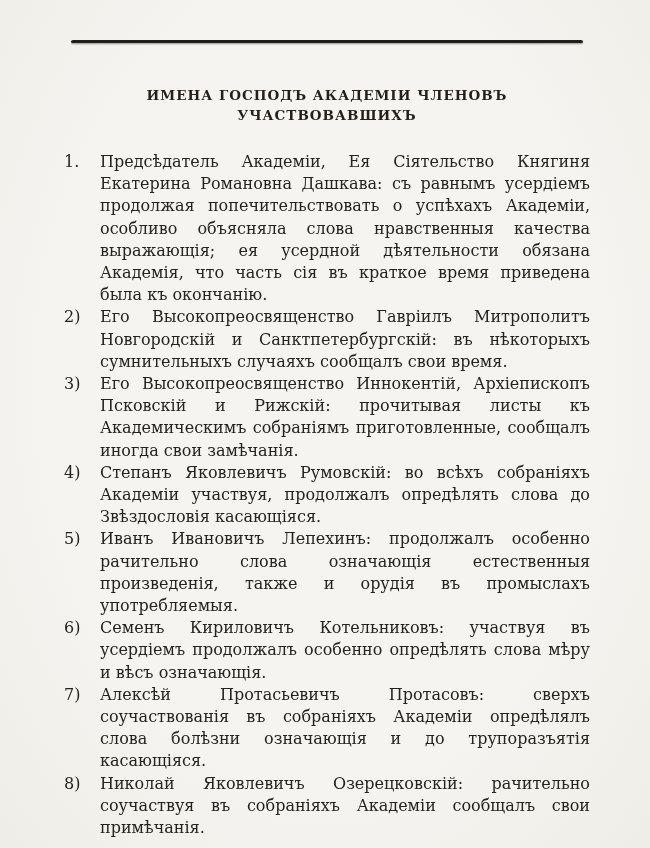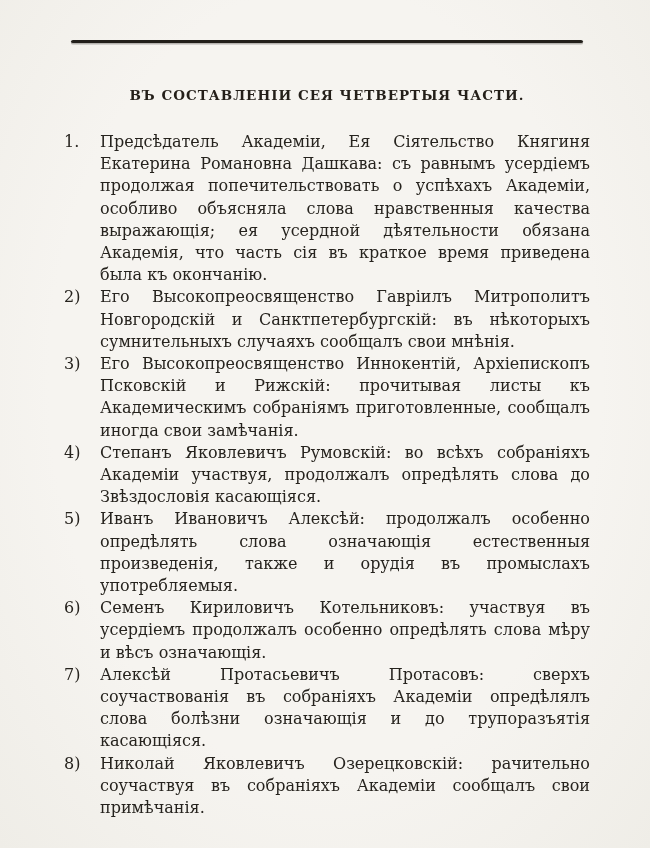--- a/index.html
+++ b/index.html
@@ -58,43 +58,43 @@
   }
 </style>
 </head>
 <body>
 
 <div class="page">
 
   <div class="rule"></div>
 
   <h1 class="title">
-    <span class="title-line">ВЪ СОСТАВЛЕНІИ СЕЯ ЧЕТВЕРТЫЯ ЧАСТИ.</span>
+    <span class="title-line">ИМЕНА ГОСПОДЪ АКАДЕМІИ ЧЛЕНОВЪ УЧАСТВОВАВШИХЪ</span>
   </h1>
 
   <ol class="member-list">
     <li class="member-item">
       <span class="num">1.</span>
       <span class="txt">Предсѣдатель Академіи, Ея Сіятельство Княгиня Екатерина Романовна Дашкава: съ равнымъ усердіемъ продолжая попечительствовать о успѣхахъ Академіи, особливо объясняла слова нравственныя качества выражающія; ея усердной дѣятельности обязана Академія, что часть сія въ краткое время приведена была къ окончанію.</span>
     </li>
     <li class="member-item">
       <span class="num">2)</span>
-      <span class="txt">Его Высокопреосвященство Гавріилъ Митрополитъ Новгородскій и Санктпетербургскій: въ нѣкоторыхъ сумнительныхъ случаяхъ сообщалъ свои мнѣнія.</span>
+      <span class="txt">Его Высокопреосвященство Гавріилъ Митрополитъ Новгородскій и Санктпетербургскій: въ нѣкоторыхъ сумнительныхъ случаяхъ сообщалъ свои время.</span>
     </li>
     <li class="member-item">
       <span class="num">3)</span>
       <span class="txt">Его Высокопреосвященство Иннокентій, Архіепископъ Псковскій и Рижскій: прочитывая листы къ Академическимъ собраніямъ приготовленные, сообщалъ иногда свои замѣчанія.</span>
     </li>
     <li class="member-item">
       <span class="num">4)</span>
       <span class="txt">Степанъ Яковлевичъ Румовскій: во всѣхъ собраніяхъ Академіи участвуя, продолжалъ опредѣлять слова до Звѣздословія касающіяся.</span>
     </li>
     <li class="member-item">
       <span class="num">5)</span>
-      <span class="txt">Иванъ Ивановичъ Алексѣй: продолжалъ особенно опредѣлять слова означающія естественныя произведенія, также и орудія въ промыслахъ употребляемыя.</span>
+      <span class="txt">Иванъ Ивановичъ Лепехинъ: продолжалъ особенно рачительно слова означающія естественныя произведенія, также и орудія въ промыслахъ употребляемыя.</span>
     </li>
     <li class="member-item">
       <span class="num">6)</span>
       <span class="txt">Семенъ Кириловичъ Котельниковъ: участвуя въ усердіемъ продолжалъ особенно опредѣлять слова мѣру и вѣсъ означающія.</span>
     </li>
     <li class="member-item">
       <span class="num">7)</span>
       <span class="txt">Алексѣй Протасьевичъ Протасовъ: сверхъ соучаствованія въ собраніяхъ Академіи опредѣлялъ слова болѣзни означающія и до трупоразъятія касающіяся.</span>
     </li>
     <li class="member-item">

